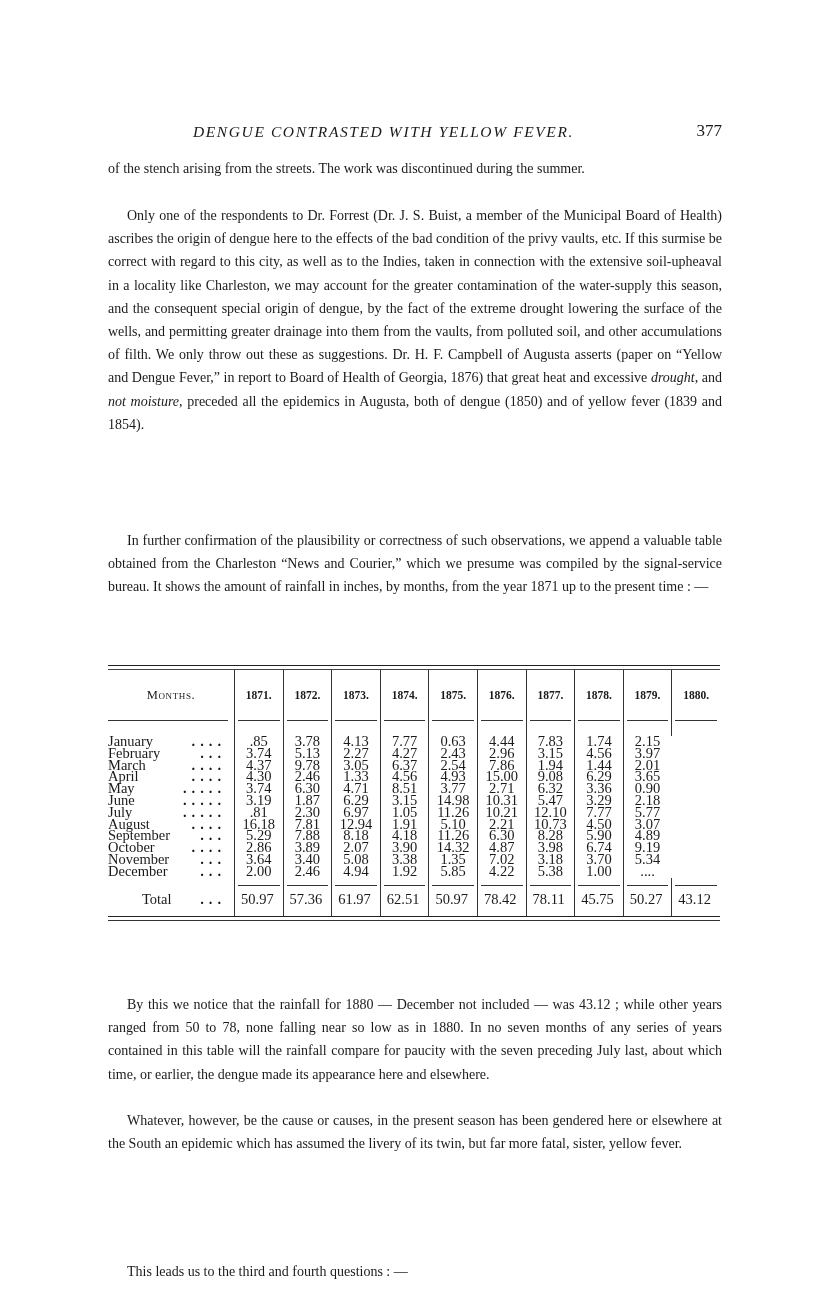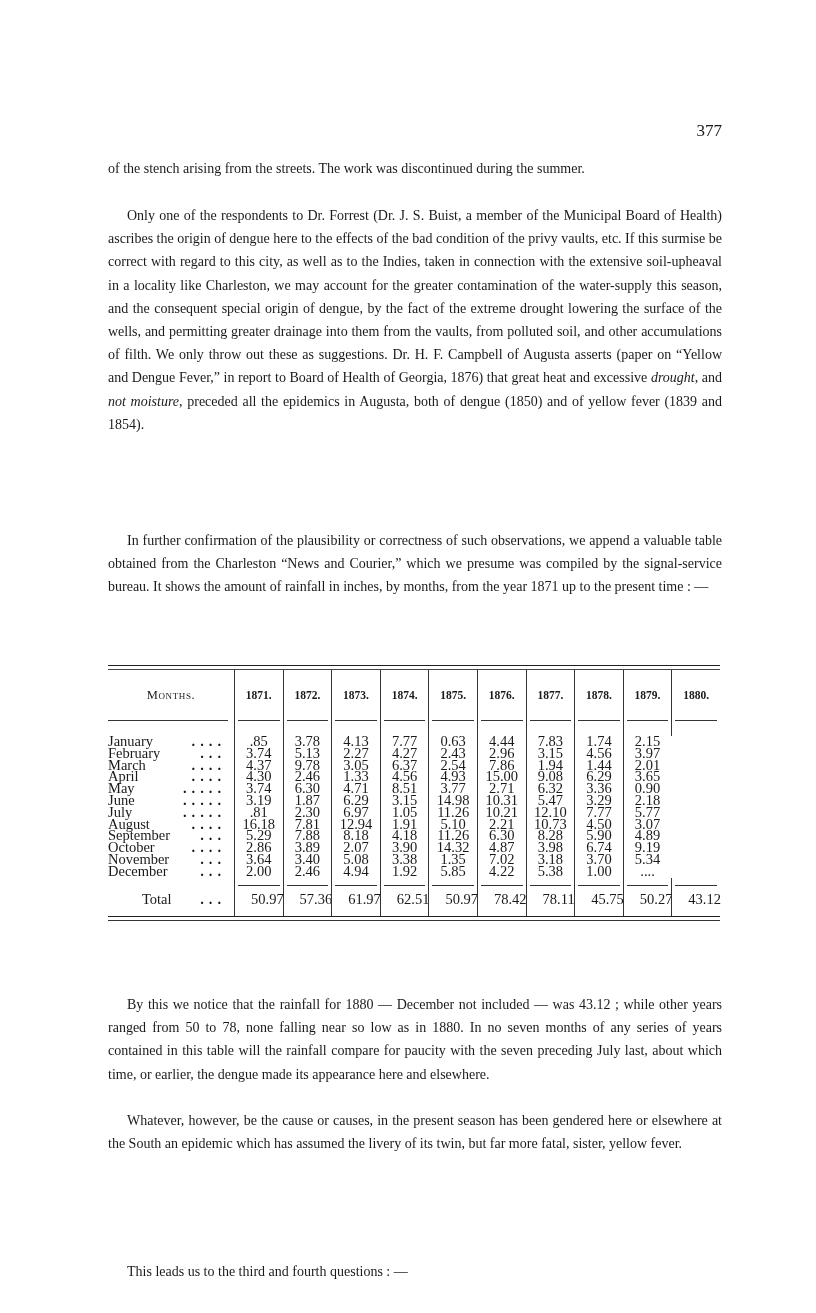--- a/index.html
+++ b/index.html
@@ -163,21 +163,21 @@
     .total-row {
       display: grid;
       grid-template-columns: 126px repeat(10, 48.6px);
     }
     .total-row > div {
       border-left: 1.2px solid #333;
       height: 30px;
       line-height: 26px;
       font-size: 14.5px;
       text-align: left;
-      padding-left: 16px;
+      padding-left: 6px;
     }
     .total-row > div.first {
       border-left: none;
       padding-left: 34px;
       display: flex;
       justify-content: space-between;
       padding-right: 8px;
     }
     .total-row .dots {
       letter-spacing: 5px;
@@ -188,20 +188,21 @@
       height: 3px;
       border-bottom: 1.5px solid #333;
     }
   </style>
 </head>
 <body>
 
 <div class="page">
 
   <div class="running-head">
+    <span class="running-title">DENGUE CONTRASTED WITH YELLOW FEVER.</span>
     <span class="page-number">377</span>
   </div>
 
   <p class="para p1">of the stench arising from the streets.  The work was discontinued during the summer.</p>
 
   <p class="para indent p2"><span>Only one of the respondents to Dr. Forrest (Dr. J. S. Buist, a member of the Municipal Board of Health) ascribes the origin of dengue here to the effects of the bad condition of the privy vaults, etc.  If this surmise be correct with regard to this city, as well as to the Indies, taken in connection with the extensive soil-upheaval in a locality like Charleston, we may account for the greater contamination of the water-supply this season, and the consequent special origin of dengue, by the fact of the extreme drought lowering the surface of the wells, and permitting greater drainage into them from the vaults, from polluted soil, and other accumulations of filth.  We only throw out these as suggestions.  Dr. H. F. Campbell of Augusta asserts (paper on “Yellow and Dengue Fever,” in report to Board of Health of Georgia, 1876) that great heat and excessive </span><span class="it">drought</span><span>, and </span><span class="it">not moisture</span><span>, preceded all the epidemics in Augusta, both of dengue (1850) and of yellow fever (1839 and 1854).</span></p>
 
   <p class="para indent p3">In further confirmation of the plausibility or correctness of such observations, we append a valuable table obtained from the Charleston “News and Courier,” which we presume was compiled by the signal-service bureau.  It shows the amount of rainfall in inches, by months, from the year 1871 up to the present time : —</p>
 
   <div class="rain-table">

